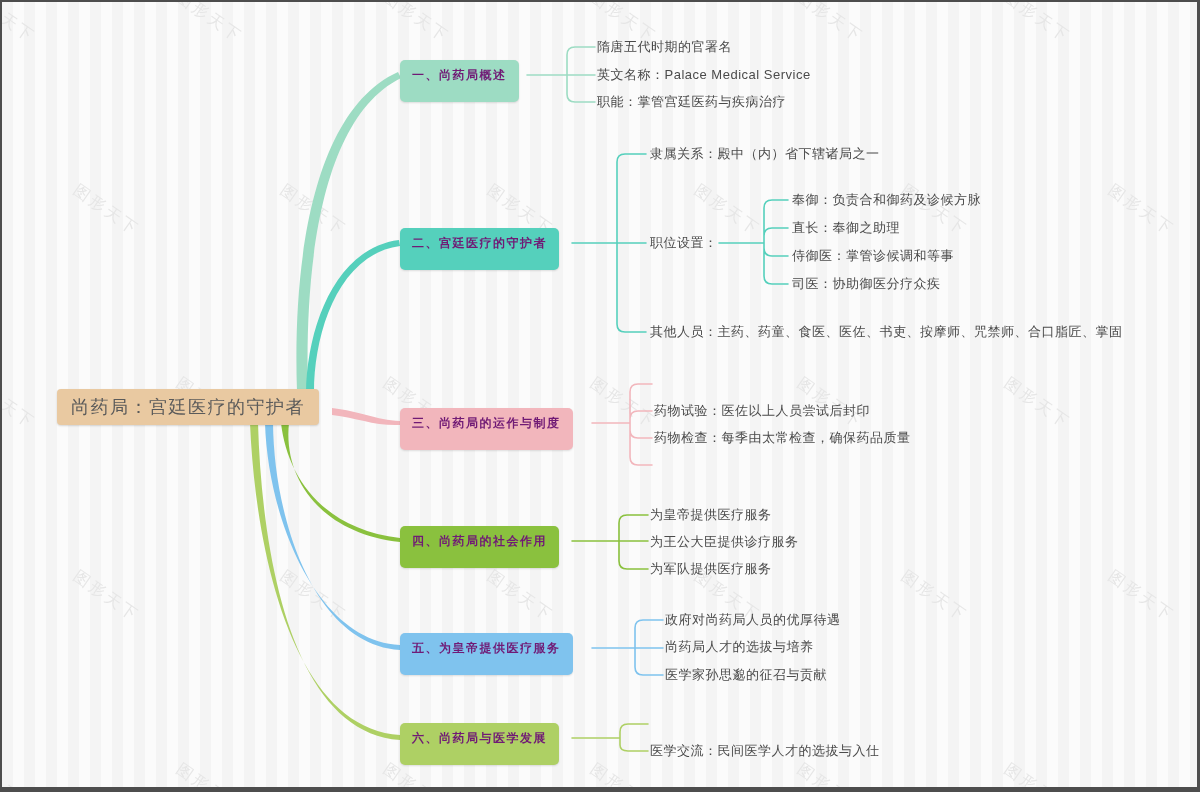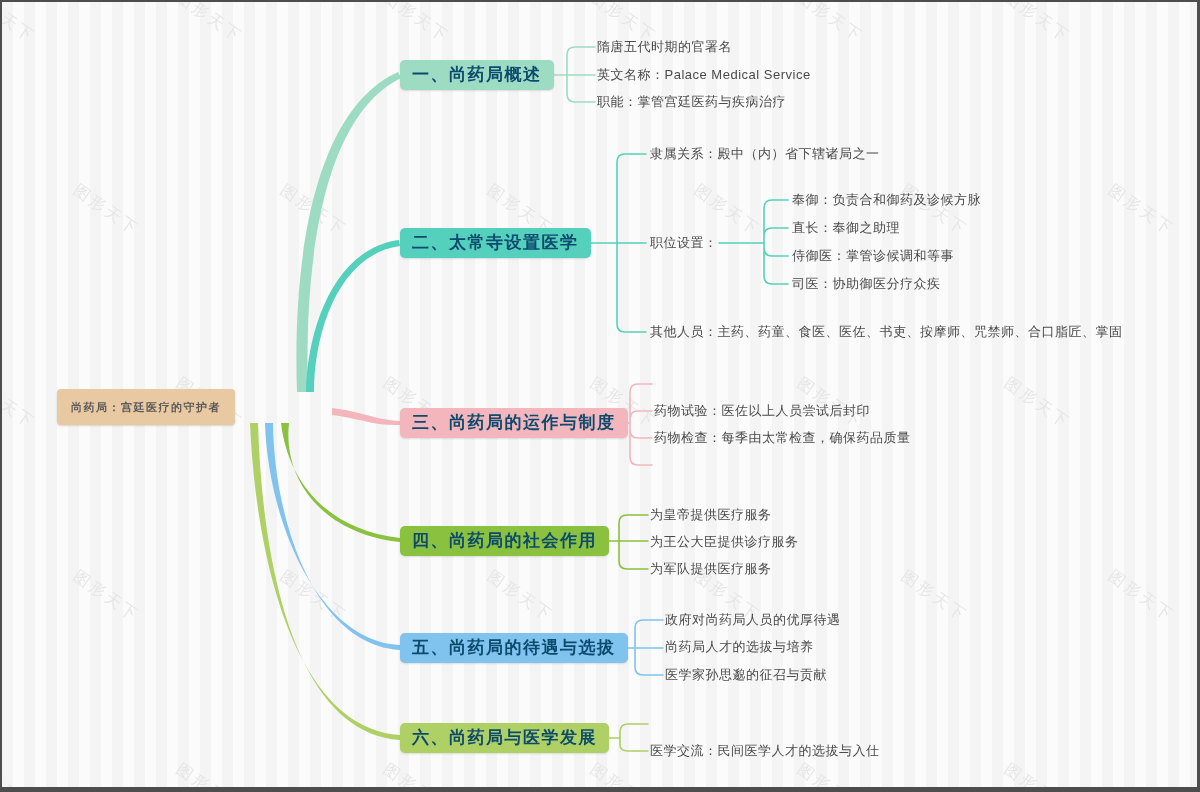--- a/index.html
+++ b/index.html
@@ -16,27 +16,27 @@
   .wm-layer{position:absolute;inset:0;pointer-events:none;}
   .wm{
     position:absolute;font-size:16px;letter-spacing:3px;color:#e6e6e6;
     transform:rotate(35deg);white-space:nowrap;user-select:none;
   }
   svg.links{position:absolute;left:0;top:0;}
   .curve{stroke:none;}
   .bracket{fill:none;stroke-width:1.6px;stroke-linecap:round;stroke-linejoin:round;}
   .root-node{
     position:absolute;left:55px;top:387px;height:36px;line-height:36px;
-    padding:0 14px;border-radius:4px;font-size:11px;font-weight:bold;
+    padding:0 14px;border-radius:4px;font-size:18px;font-weight:normal;
     color:#5a5a5a;letter-spacing:1.5px;white-space:nowrap;
     box-shadow:0 1px 2px rgba(0,0,0,0.15);z-index:3;
   }
   .branch-node{
-    position:absolute;left:398px;height:30px;line-height:30px;padding:0 12px;
-    border-radius:5px;font-size:17px;font-weight:bold;color:#0c4a6e;
+    position:absolute;left:398px;height:42px;line-height:30px;padding:0 12px;
+    border-radius:5px;font-size:12px;font-weight:bold;color:#701a75;
     letter-spacing:1.5px;white-space:nowrap;box-shadow:0 1px 2px rgba(0,0,0,0.12);
     z-index:3;
   }
   .b1{top:58px;} .b2{top:226px;} .b3{top:406px;} .b4{top:524px;} .b5{top:631px;} .b6{top:721px;}
   .child-label{
     position:absolute;transform:translateY(-50%);font-size:13px;color:#4a4a4a;
     letter-spacing:0.5px;white-space:nowrap;z-index:2;
   }
 </style>
 </head>
@@ -90,24 +90,24 @@
     <path class="bracket" d="M570,241 H615 M615,241 V160 Q615,152 623,152 H644 M615,241 H644 M615,241 V322 Q615,330 623,330 H644 M717,241 H762 M762,241 V206 Q762,198 770,198 H786 M762,241 V234 Q762,226 770,226 H786 M762,241 V246 Q762,254 770,254 H786 M762,241 V274 Q762,282 770,282 H786" stroke="#55d0bc"></path>
     <path class="bracket" d="M590,421 H628 M628,421 V390 Q628,382 636,382 H650 M628,421 V417 Q628,409 636,409 H650 M628,421 V428 Q628,436 636,436 H650 M628,421 V455 Q628,463 636,463 H650" stroke="#f2b6bc"></path>
     <path class="bracket" d="M570,539 H617 M617,539 V521 Q617,513 625,513 H646 M617,539 H646 M617,539 V559 Q617,567 625,567 H646" stroke="#8ac13e"></path>
     <path class="bracket" d="M590,646 H633 M633,646 V626 Q633,618 641,618 H661 M633,646 H661 M633,646 V665 Q633,673 641,673 H661" stroke="#7fc3ee"></path>
     <path class="bracket" d="M570,736 H618 M618,736 V730 Q618,722 626,722 H646 M618,736 V743 Q618,749 626,749 H646" stroke="#aed064"></path>
   </svg>
 
   <div class="root-node" style="background: rgb(233, 201, 161);">尚药局：宫廷医疗的守护者</div>
 
   <div class="branch-node b1" style="background: rgb(157, 220, 195);">一、尚药局概述</div>
-  <div class="branch-node b2" style="background: rgb(85, 208, 188);">二、太常寺设置医学</div>
+  <div class="branch-node b2" style="background: rgb(85, 208, 188);">二、宫廷医疗的守护者</div>
   <div class="branch-node b3" style="background: rgb(242, 182, 188);">三、尚药局的运作与制度</div>
   <div class="branch-node b4" style="background: rgb(138, 193, 62);">四、尚药局的社会作用</div>
-  <div class="branch-node b5" style="background: rgb(127, 195, 238);">五、尚药局的待遇与选拔</div>
+  <div class="branch-node b5" style="background: rgb(127, 195, 238);">五、为皇帝提供医疗服务</div>
   <div class="branch-node b6" style="background: rgb(174, 208, 100);">六、尚药局与医学发展</div>
 
   <div class="child-label" style="left:595px;top:45px">隋唐五代时期的官署名</div>
   <div class="child-label" style="left:595px;top:73px">英文名称：Palace Medical Service</div>
   <div class="child-label" style="left:595px;top:100px">职能：掌管宫廷医药与疾病治疗</div>
 
   <div class="child-label" style="left:648px;top:152px">隶属关系：殿中（内）省下辖诸局之一</div>
   <div class="child-label" style="left:648px;top:241px">职位设置：</div>
   <div class="child-label" style="left:790px;top:198px">奉御：负责合和御药及诊候方脉</div>
   <div class="child-label" style="left:790px;top:226px">直长：奉御之助理</div>

